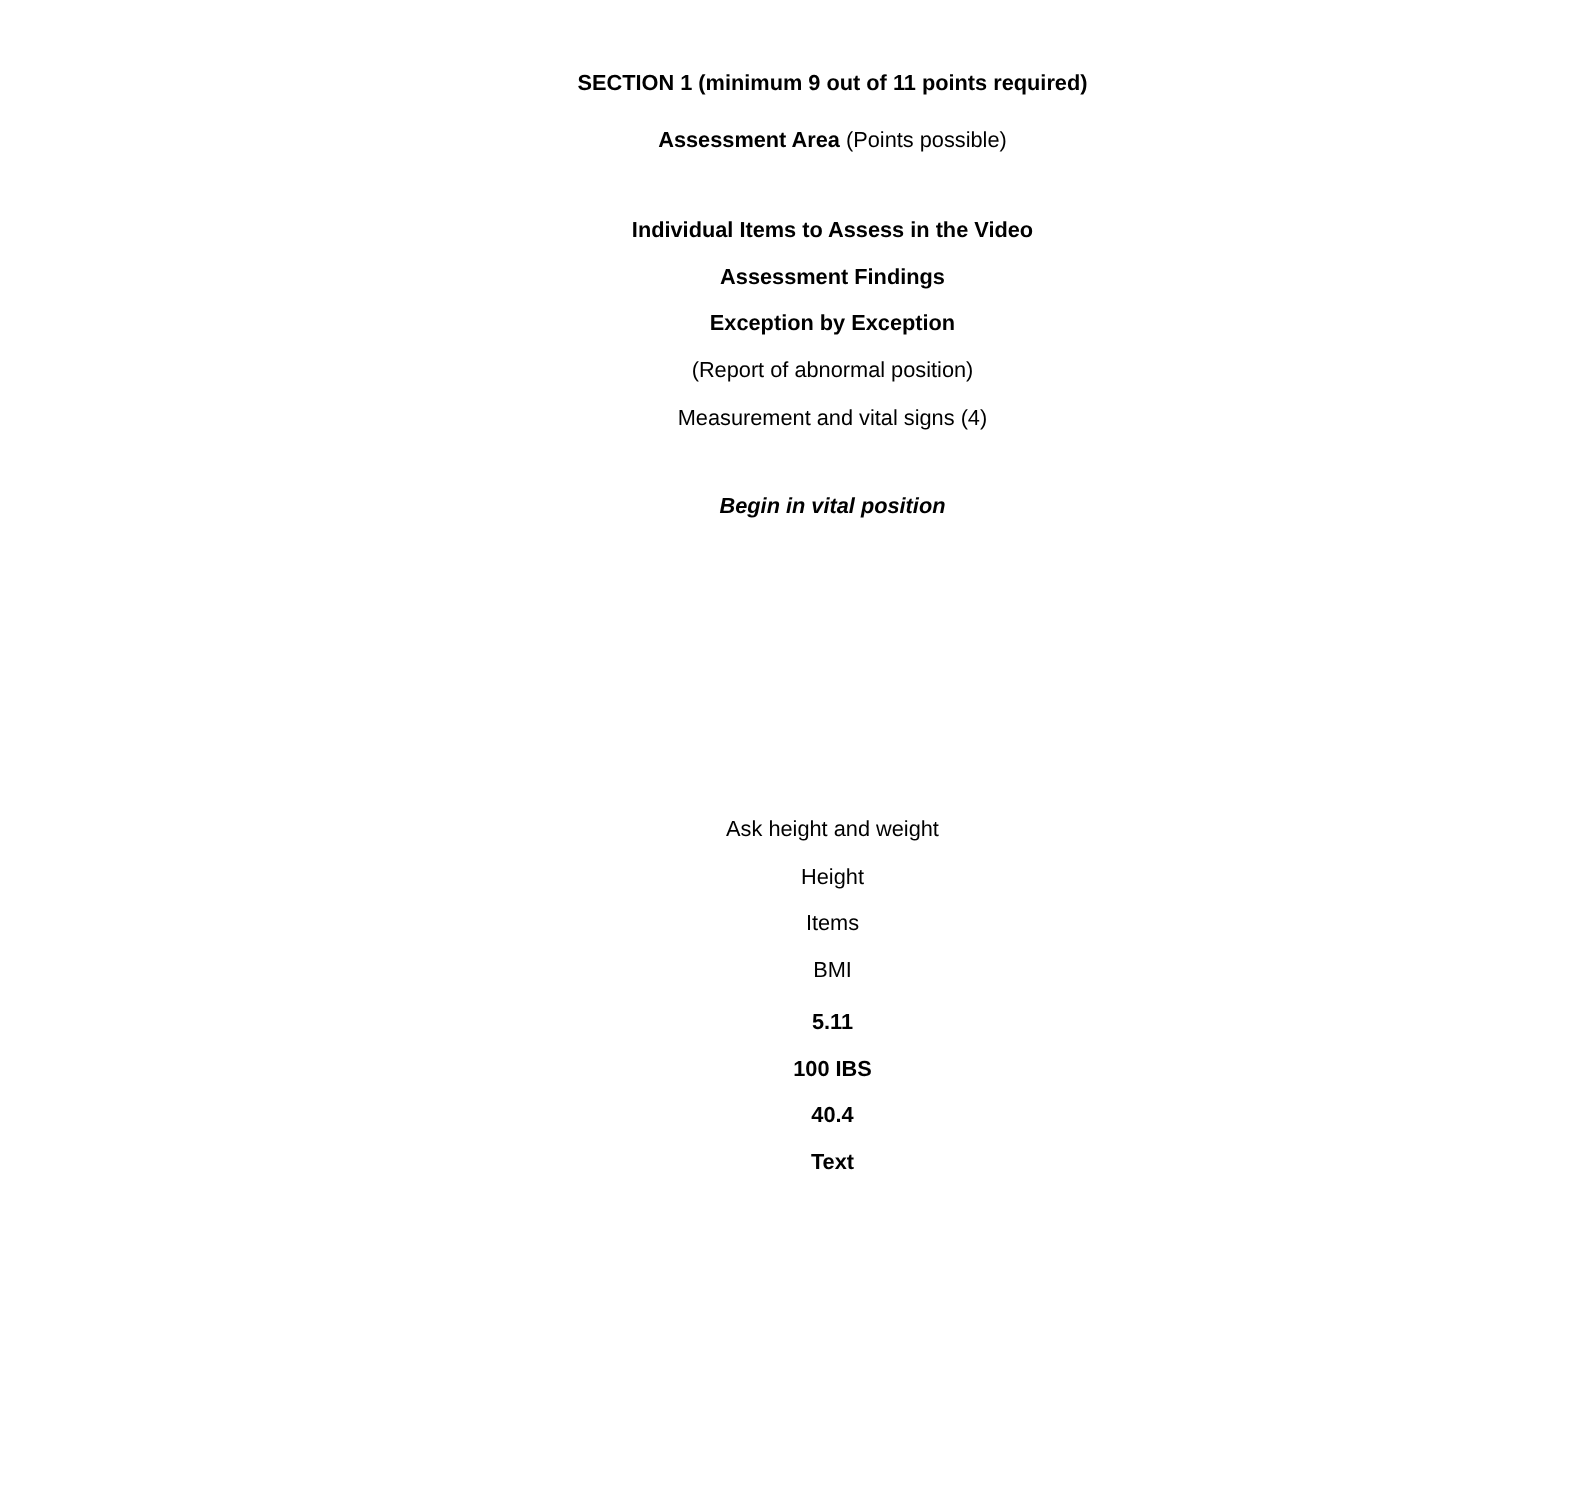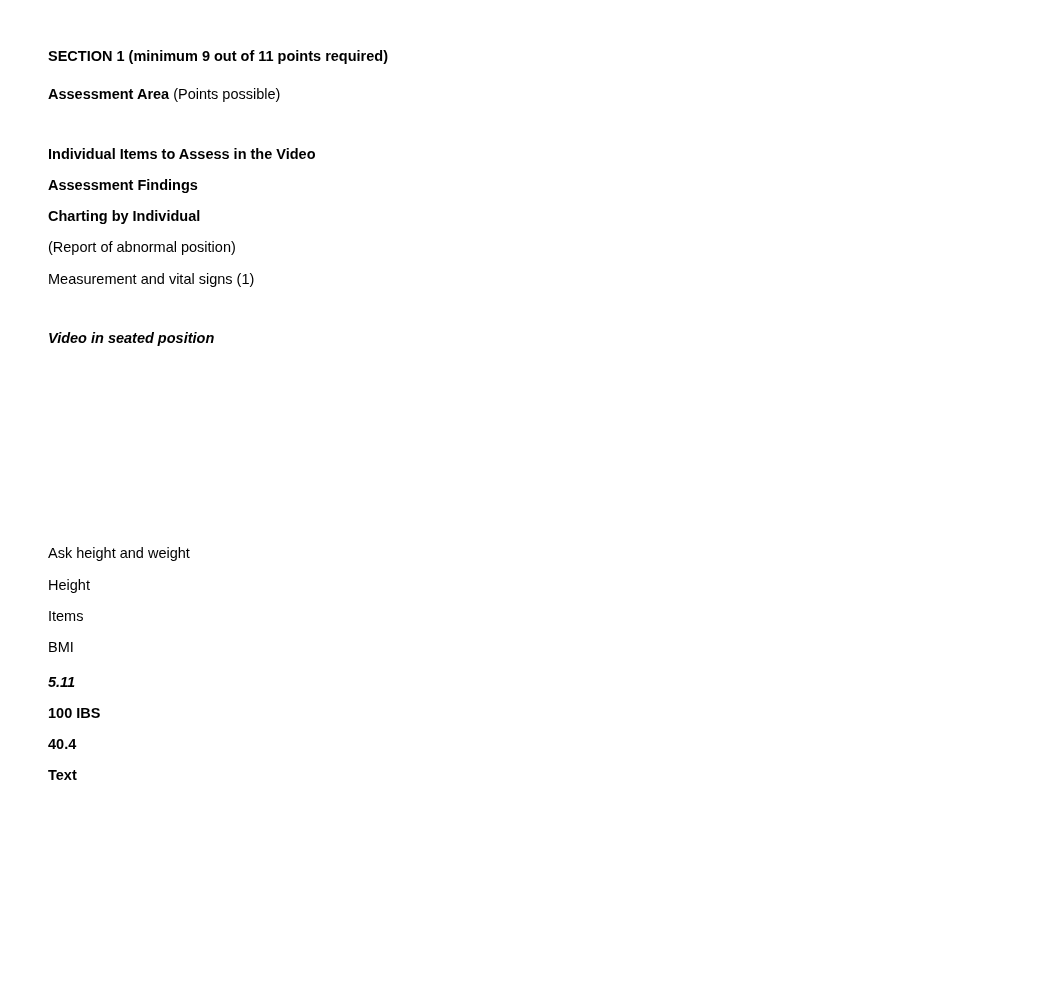--- a/index.html
+++ b/index.html
@@ -1,18 +1,19 @@
 <!DOCTYPE html>
 <html><head>
   <meta charset="utf-8">
   <style>
     * {
       margin: 0;
       padding: 0;
       box-sizing: border-box;
+      text-align: center;
     }
     body {
       font-family: "Segoe UI", "Helvetica Neue", Arial, sans-serif;
       font-size: 14.5px;
       color: #000;
       background: #fff;
       width: 1062px;
       height: 1001px;
       padding-left: 48px;
       padding-top: 46px;
@@ -42,39 +43,39 @@
 <div class="row gap-med">
   <span class="bold">Assessment Area</span><span> (Points possible)</span>
 </div>
 
 <div style="height: 28px;"></div>
 
 <div class="row bold">Individual Items to Assess in the Video</div>
 
 <div class="row bold">Assessment Findings</div>
 
-<div class="row bold">Charting by Individual</div>
+<div class="row bold">Exception by Exception</div>
 
 <div class="row">(Report of abnormal position)</div>
 
-<div class="row">Measurement and vital signs (1)</div>
+<div class="row">Measurement and vital signs (4)</div>
 
 <div style="height: 28px;"></div>
 
-<div class="row bold italic">Video in seated position</div>
+<div class="row bold italic">Begin in vital position</div>
 
 <div class="gap-large"></div>
 
 <div class="row">Ask height and weight</div>
 
 <div class="row">Height</div>
 
 <div class="row">Items</div>
 
 <div class="row">BMI</div>
 
-<div class="row bold" style="margin-top: 14px; font-style: italic;">5.11</div>
+<div class="row bold" style="margin-top: 14px;">5.11</div>
 
 <div class="row bold">100 IBS</div>
 
 <div class="row bold">40.4</div>
 
 <div class="row bold">Text</div>
 
 </body></html>

